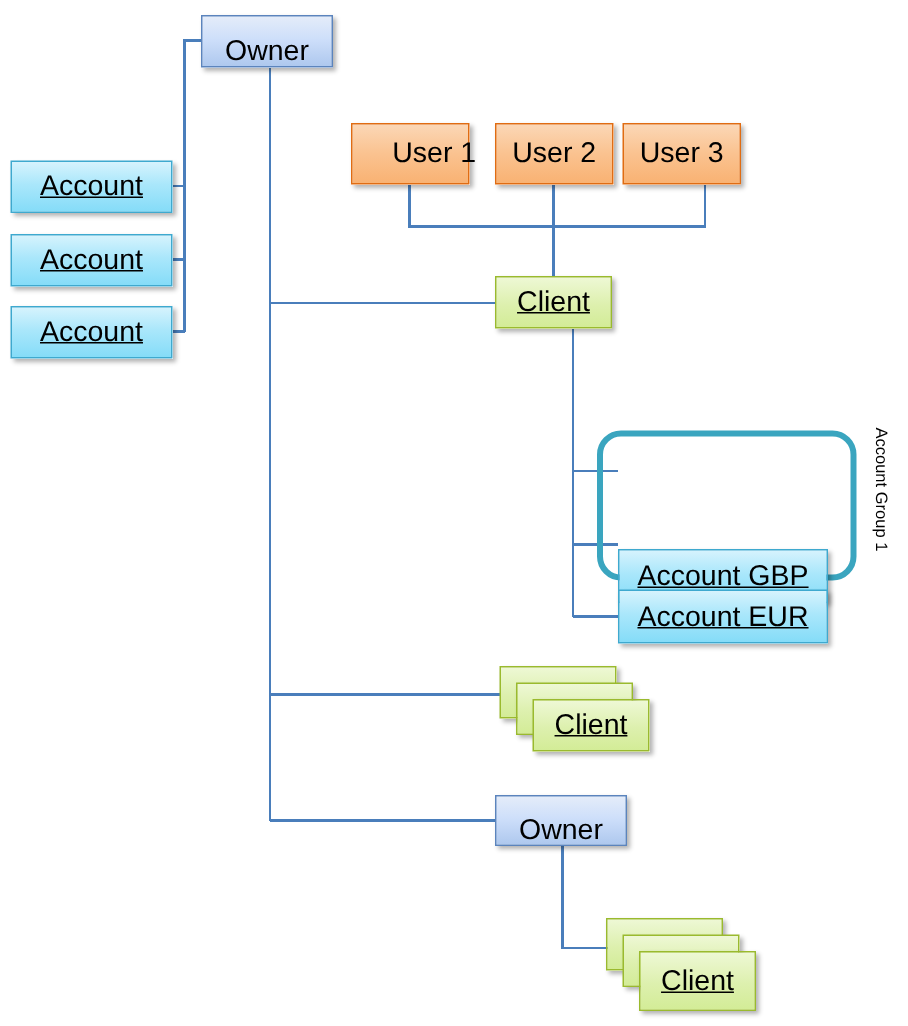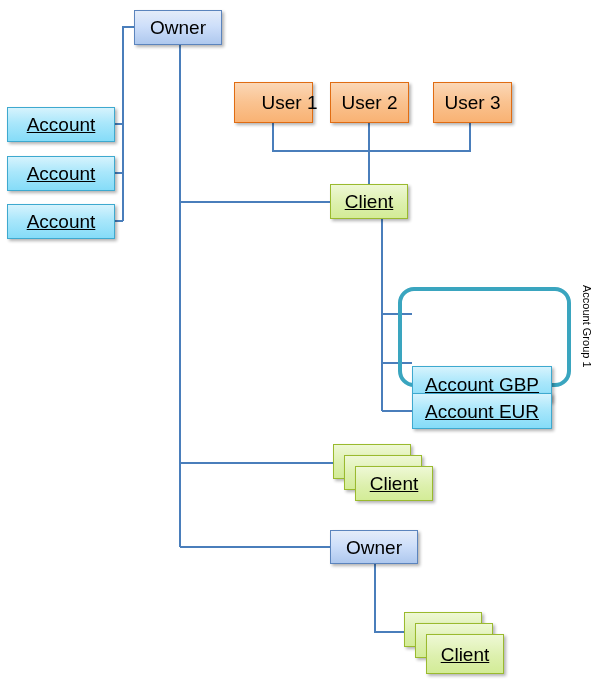--- a/index.html
+++ b/index.html
@@ -39,20 +39,21 @@
     white-space: nowrap;
     border-width: 1px;
     border-style: solid;
     box-shadow: 2px 2px 3px rgba(0,0,0,0.30);
   }
 
   
   .n-owner {
     background: linear-gradient(to bottom, #e4ecf9 0%, #cedffa 45%, #aec8ee 100%);
     border-color: #5b84bd;
+    align-items: flex-end;
   }
   
   .n-account {
     background: linear-gradient(to bottom, #d6f3fd 0%, #aae7fb 45%, #85dcf8 100%);
     border-color: #3ea9cf;
     text-decoration: underline;
   }
   
   .n-user {
     background: linear-gradient(to bottom, #fbd7b6 0%, #fac391 48%, #f9b273 100%);
@@ -136,21 +137,21 @@
   <div class="node n-owner" style="left:134px; top:10px; width:88px; height:35px;">
     <span>Owner</span>
   </div>
 
   <div class="node n-user" style="left:234px; top:82px; width:79px; height:41px;padding-left:32px;">
     <span>User 1</span>
   </div>
   <div class="node n-user" style="left:330px; top:82px; width:79px; height:41px;text-align:right;">
     <span>User 2</span>
   </div>
-  <div class="node n-user" style="left:433px; top:82px; width:79px; height:41px;">
+  <div class="node n-user" style="left:415px; top:82px; width:79px; height:41px;">
     <span>User 3</span>
   </div>
 
   <div class="node n-client" style="left:330px; top:184px; width:78px; height:35px;">
     <span>Client</span>
   </div>
 
   <div class="group-box" style="left:398px; top:287px; width:173px; height:100px;"></div>
   <div class="group-label" style="left:593px; top:285px;">Account Group 1</div>
 

